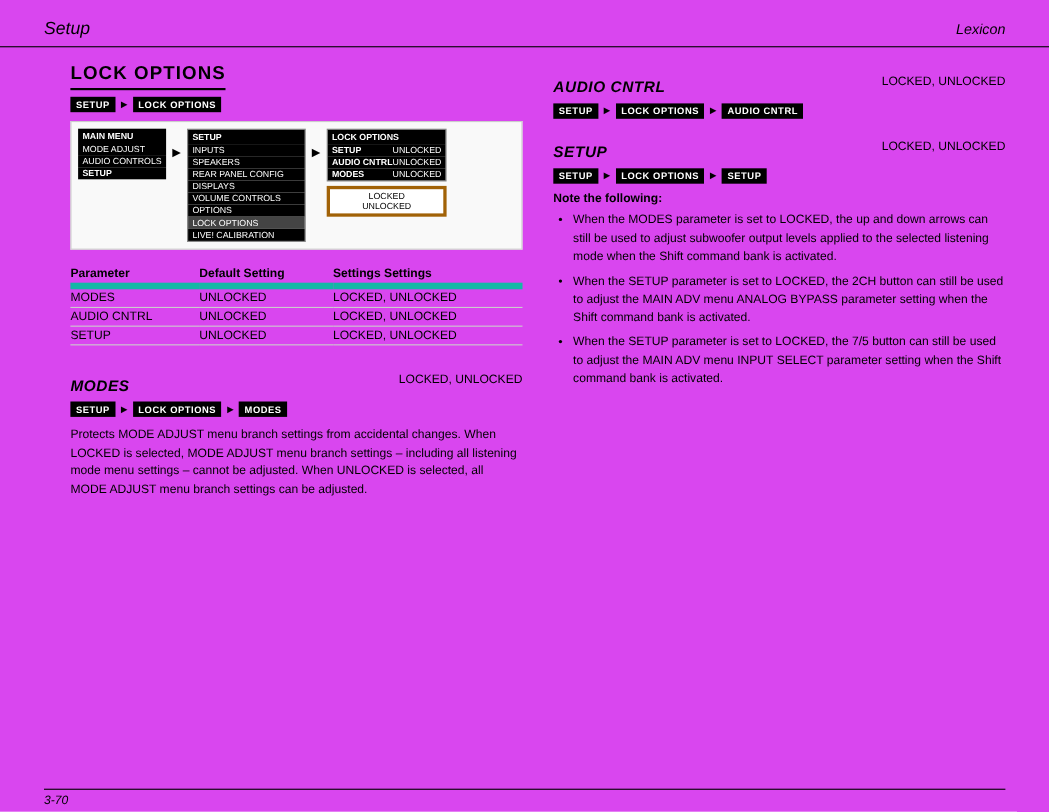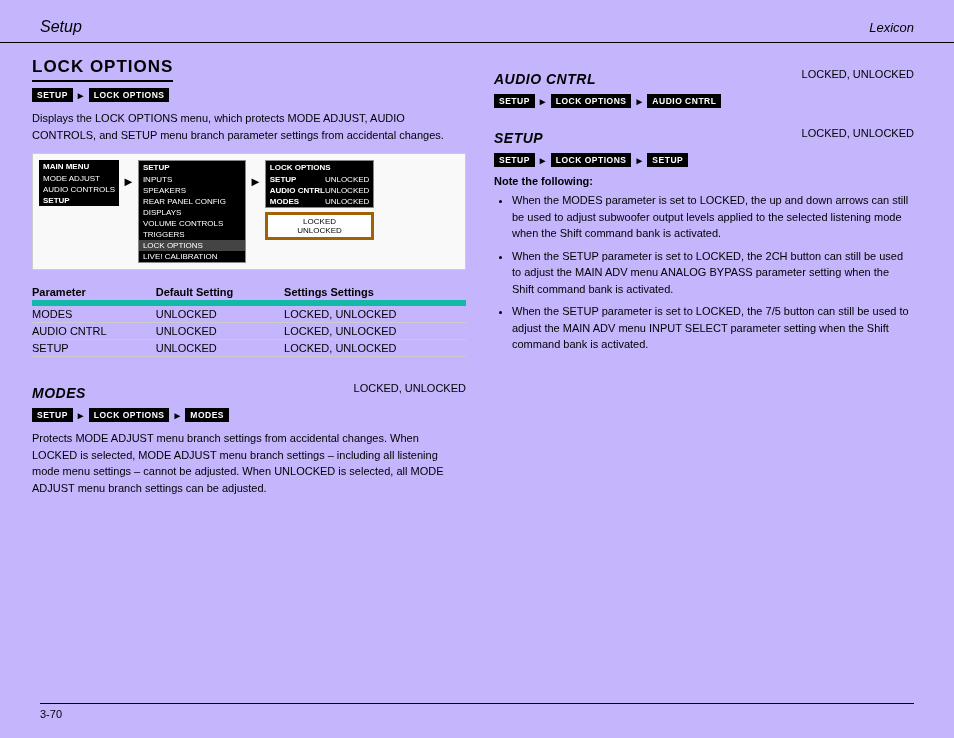--- a/index.html
+++ b/index.html
@@ -8,21 +8,21 @@
       font-size: 11px;
       background: #fff;
       color: #000;
       width: 954px;
       min-height: 738px;
     }
 
     .page {
       width: 954px;
       min-height: 738px;
-      background: #c4b5fd;
+      background: #d946ef;
       padding: 0;
       position: relative;
     }
 
     
     .page-header {
       display: flex;
       justify-content: space-between;
       align-items: baseline;
       padding: 18px 40px 6px 40px;
@@ -34,21 +34,21 @@
       font-weight: normal;
     }
     .header-brand {
       font-size: 13px;
       font-style: italic;
     }
 
     
     .content {
       display: flex;
-      padding: 14px 40px 14px 32px;
+      padding: 14px 40px 14px 64px;
       gap: 28px;
       justify-content: flex-end;
     }
 
     .left-col {
       flex: 1;
       max-width: 440px;
     }
 
     .right-col {
@@ -245,27 +245,28 @@
     }
     .note-list li {
       font-size: 11px;
       line-height: 1.5;
       margin-bottom: 6px;
     }
 
     
     .page-footer {
       position: absolute;
-      bottom: 18px;
+      bottom: 4px;
       left: 40px;
       right: 40px;
       border-top: 1px solid #000;
       padding-top: 4px;
       display: flex;
       justify-content: space-between;
+      font-style: italic;
     }
     .footer-page {
       font-size: 11px;
     }
   </style>
 </head>
 <body>
 
 <div class="page">
 
@@ -282,42 +283,41 @@
       <div class="section-title">LOCK OPTIONS</div>
 
       
       <div class="breadcrumb">
         <span class="breadcrumb-item">SETUP</span>
         <span class="breadcrumb-arrow">►</span>
         <span class="breadcrumb-item">LOCK OPTIONS</span>
       </div>
 
       
-      <div class="description">Displays the LOCK OPTIONS menu, which protects MODE ADJUST, AUDIO CONTROLS, and SETUP menu branch parameter settings from accidental changes.</div>
 
       
       <div class="menu-diagram">
 
         <div>
           <div class="menu-box-header">MAIN MENU</div>
           <div class="menu-box-item">MODE ADJUST</div>
           <div class="menu-box-item">AUDIO CONTROLS</div>
           <div class="menu-box-item selected">SETUP</div>
         </div>
 
         <div class="menu-arrow-col">►</div>
 
         <div class="menu-col2">
           <div class="menu-box-header">SETUP</div>
           <div class="menu-box-item">INPUTS</div>
           <div class="menu-box-item">SPEAKERS</div>
           <div class="menu-box-item">REAR PANEL CONFIG</div>
           <div class="menu-box-item">DISPLAYS</div>
           <div class="menu-box-item">VOLUME CONTROLS</div>
-          <div class="menu-box-item">TRIGGERS</div>
+          <div class="menu-box-item">OPTIONS</div>
           <div class="menu-box-item highlighted">LOCK OPTIONS</div>
           <div class="menu-box-item">LIVE! CALIBRATION</div>
         </div>
 
         <div class="menu-arrow-col">►</div>
 
         <div>
           <div class="menu-col3">
             <div class="menu-box-header">LOCK OPTIONS</div>
             <div class="menu-col3-item">

